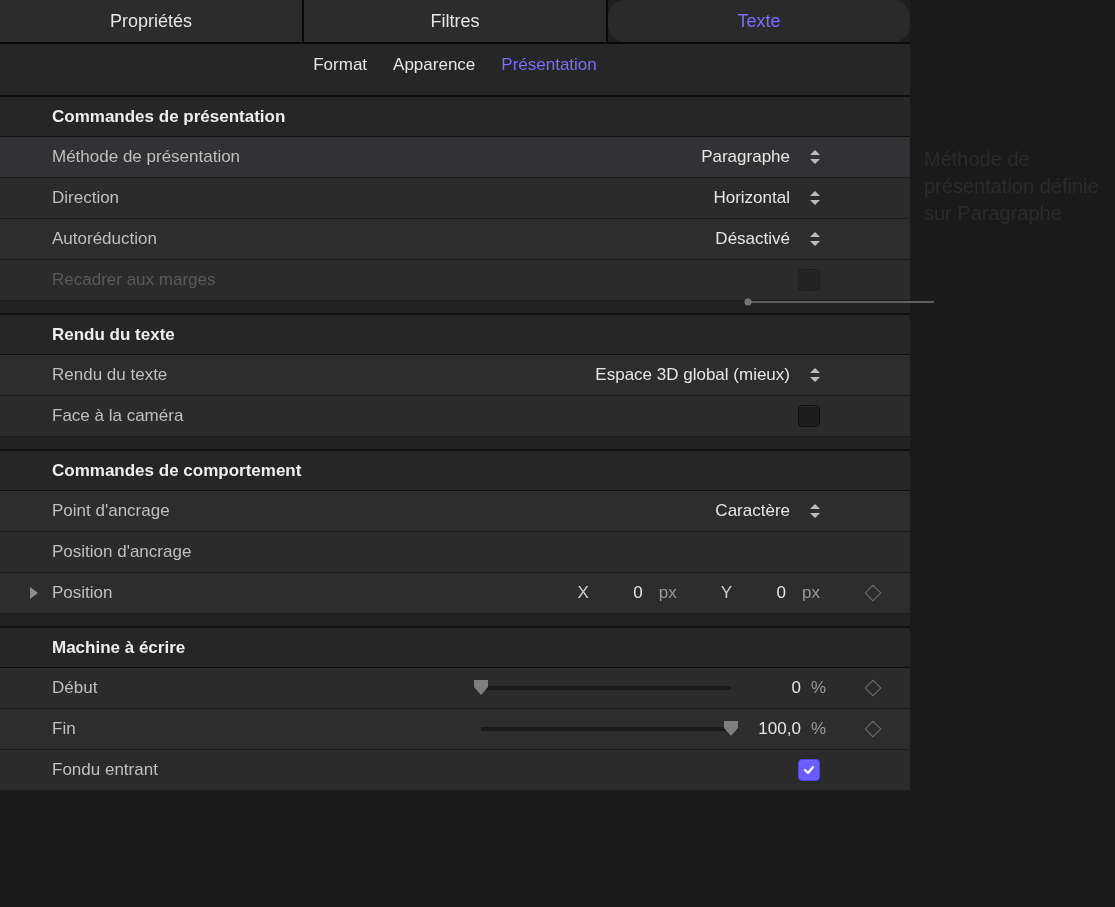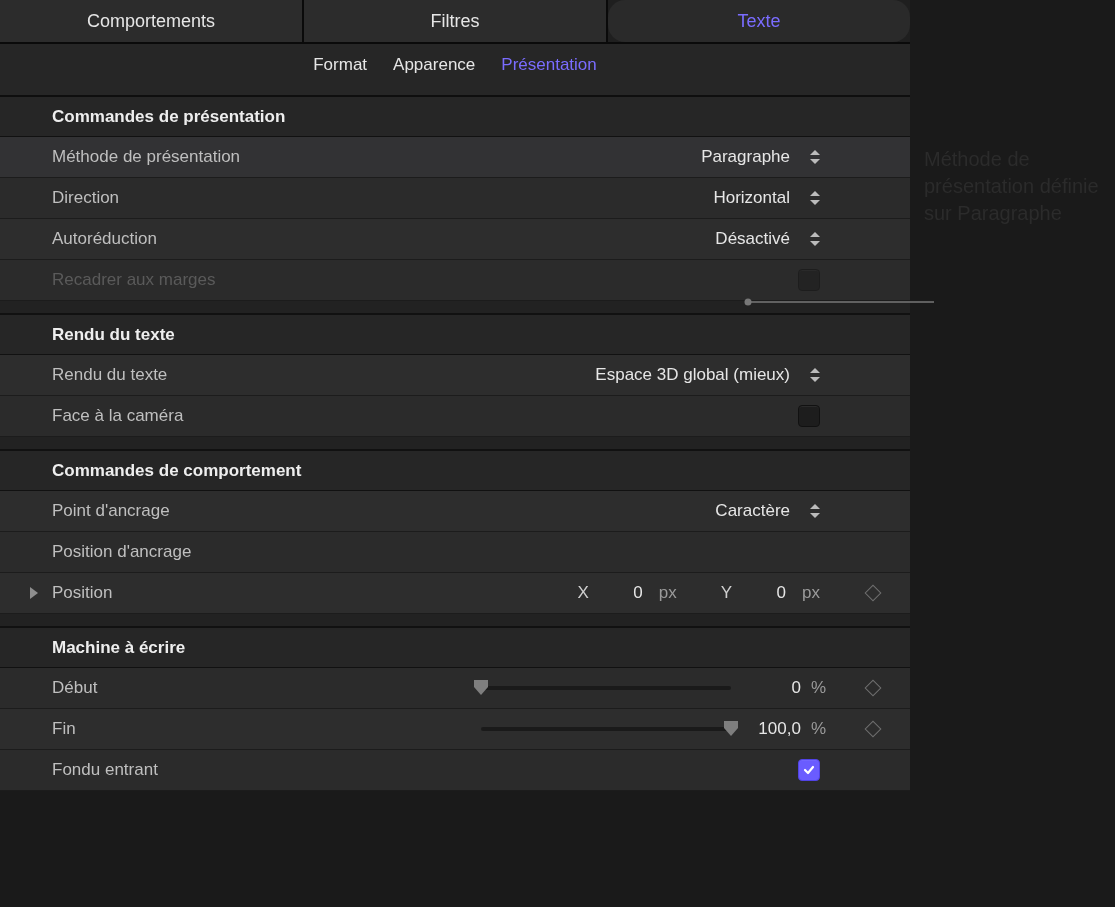--- a/index.html
+++ b/index.html
@@ -90,21 +90,21 @@
   .anno-svg { position:absolute; left:-192px; top:24px; }
 
 </style>
 </head>
 <body>
 
 <div class="layout">
   <div class="panel">
 
     <div class="main-tabs">
-      <div class="main-tab">Comportements</div>
+      <div class="main-tab">Propriétés</div>
       <div class="main-tab">Filtres</div>
       <div class="main-tab active">Texte</div>
     </div>
 
     <div class="sub-tabs">
       <div class="sub-tab">Format</div>
       <div class="sub-tab">Apparence</div>
       <div class="sub-tab active">Présentation</div>
     </div>
 

